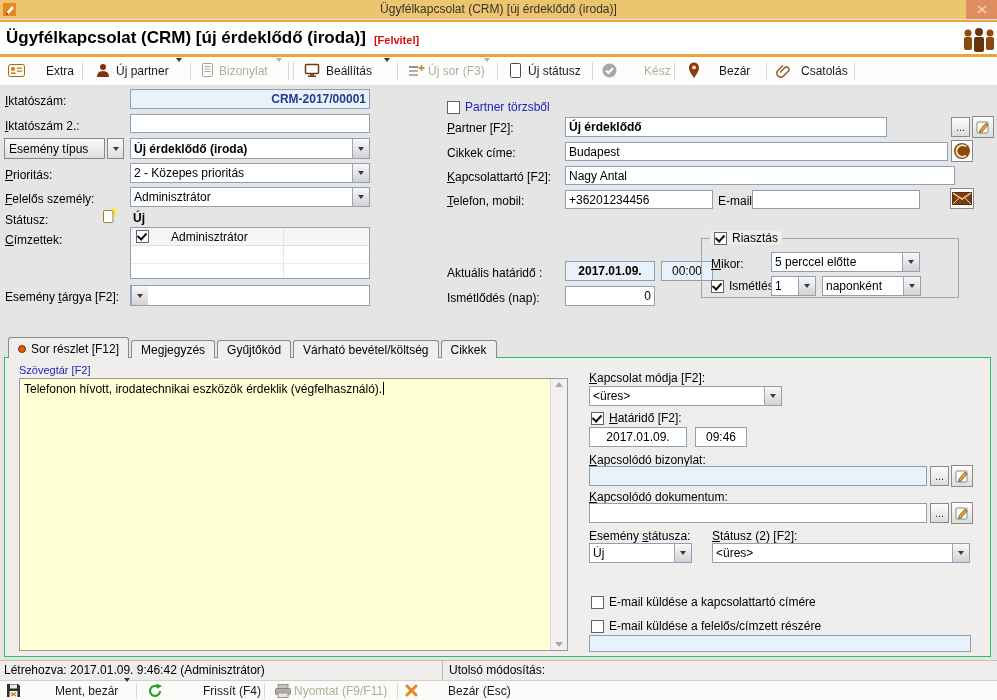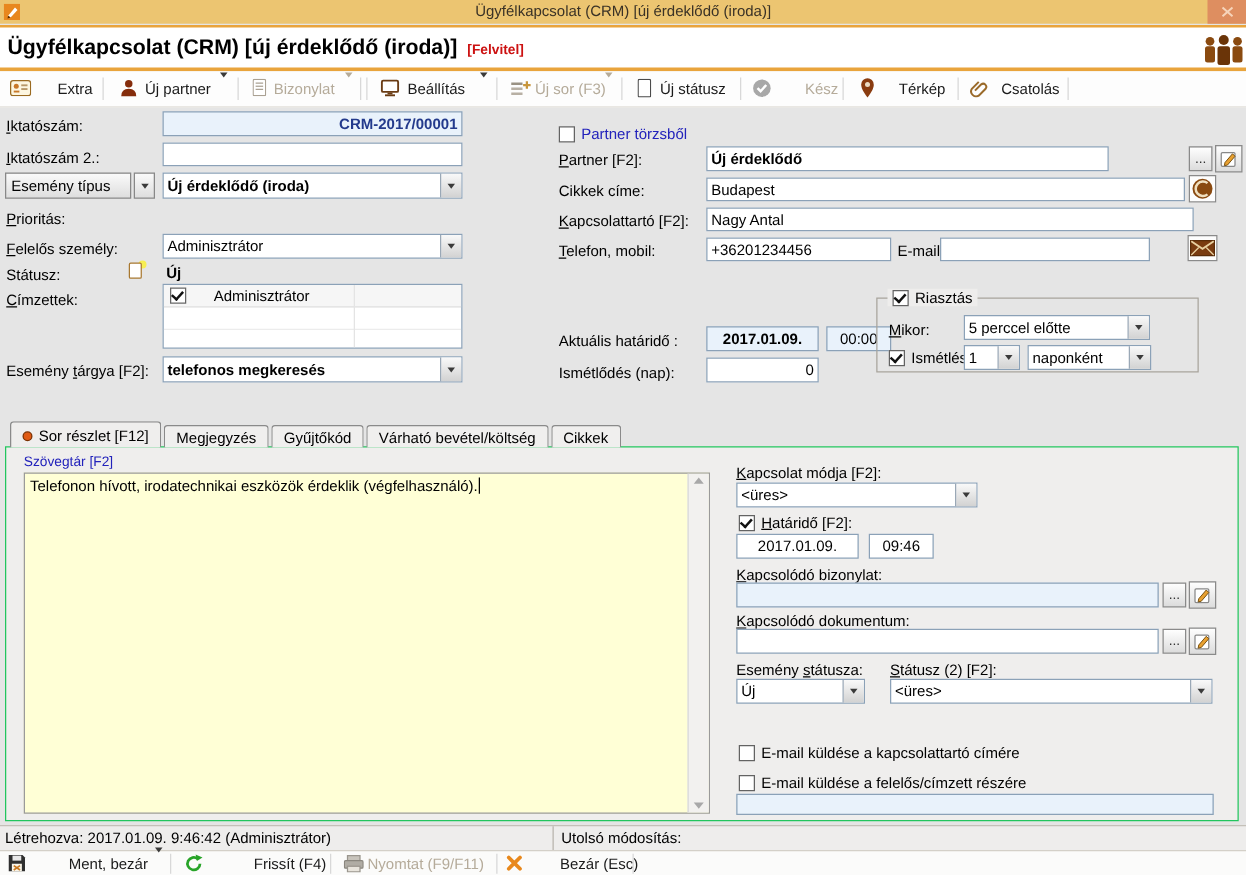--- a/index.html
+++ b/index.html
@@ -228,21 +228,21 @@
     </span>
     <span class="tb-lbl gray" style="left:644px">Kész</span>
     <span class="tb-sep" style="left:674px"></span>
 
     <span class="icon" style="left:688px;top:5px">
       <svg width="12" height="17">
           <path d="M6 16 C2.5 11 1 8.5 1 5.5 A5 5 0 0 1 11 5.5 C11 8.5 9.5 11 6 16 Z" fill="#8a3c10"></path>
           <circle cx="6" cy="5.5" r="2" fill="#ecdcc4"></circle>
         </svg>
     </span>
-    <span class="tb-lbl" style="left:719px">Térkép</span>
+    <span class="tb-lbl" style="left:719px">Bezár</span>
     <span class="tb-sep" style="left:766px"></span>
 
     <span class="icon" style="left:776px;top:7px">
       <svg width="17" height="14">
           <path d="M4 8.5 L9 3.5 a2.5 2.5 0 0 1 3.5 3.5 L7 12.5 a4 4 0 0 1 -5.5 -5.5 L7 1.5" fill="none" stroke="#9a6a2a" stroke-width="1.6"></path>
         </svg>
     </span>
     <span class="tb-lbl" style="left:801px">Csatolás</span>
     <span class="tb-sep" style="left:854px"></span>
   </div>
@@ -264,20 +264,26 @@
     </div>
   </div>
   <div class="combo" style="left:130px;top:138px;width:240px;height:21px">
     <span class="val bold">Új érdeklődő (iroda)</span>
     <span class="btn">
         <span class="tri"></span>
       </span>
   </div>
 
   <span class="lbl" style="left:5px;top:168px"><u>P</u>rioritás:</span>
+  <div class="combo" style="left:130px;top:163px;width:240px;height:20px">
+    <span class="val">2 - Közepes prioritás</span>
+    <span class="btn">
+        <span class="tri"></span>
+      </span>
+  </div>
 
   <span class="lbl" style="left:5px;top:192px"><u>F</u>elelős személy:</span>
   <div class="combo" style="left:130px;top:187px;width:240px;height:20px">
     <span class="val">Adminisztrátor</span>
     <span class="btn">
         <span class="tri"></span>
       </span>
   </div>
 
   <span class="lbl" style="left:5px;top:213px">Státusz:</span>
@@ -295,21 +301,20 @@
       <span class="lb-cb"></span>
       <span class="lb-name">Adminisztrátor</span>
     </div>
     <div class="lb-row"></div>
     <div class="lb-row"></div>
     <div class="lb-divider"></div>
   </div>
 
   <span class="lbl" style="left:5px;top:290px">Esemény <u>t</u>árgya [F2]:</span>
   <div class="combo" style="left:130px;top:285px;width:240px;height:21px">
-    <span class="val bold">telefonos megkeresés</span>
     <span class="btn">
         <span class="tri"></span>
       </span>
   </div>
 
   <div class="cbx" style="left:447px;top:100px;color:#2222bb">
     <span class="box"></span>
     <span>Partner törzsből</span>
   </div>
 

